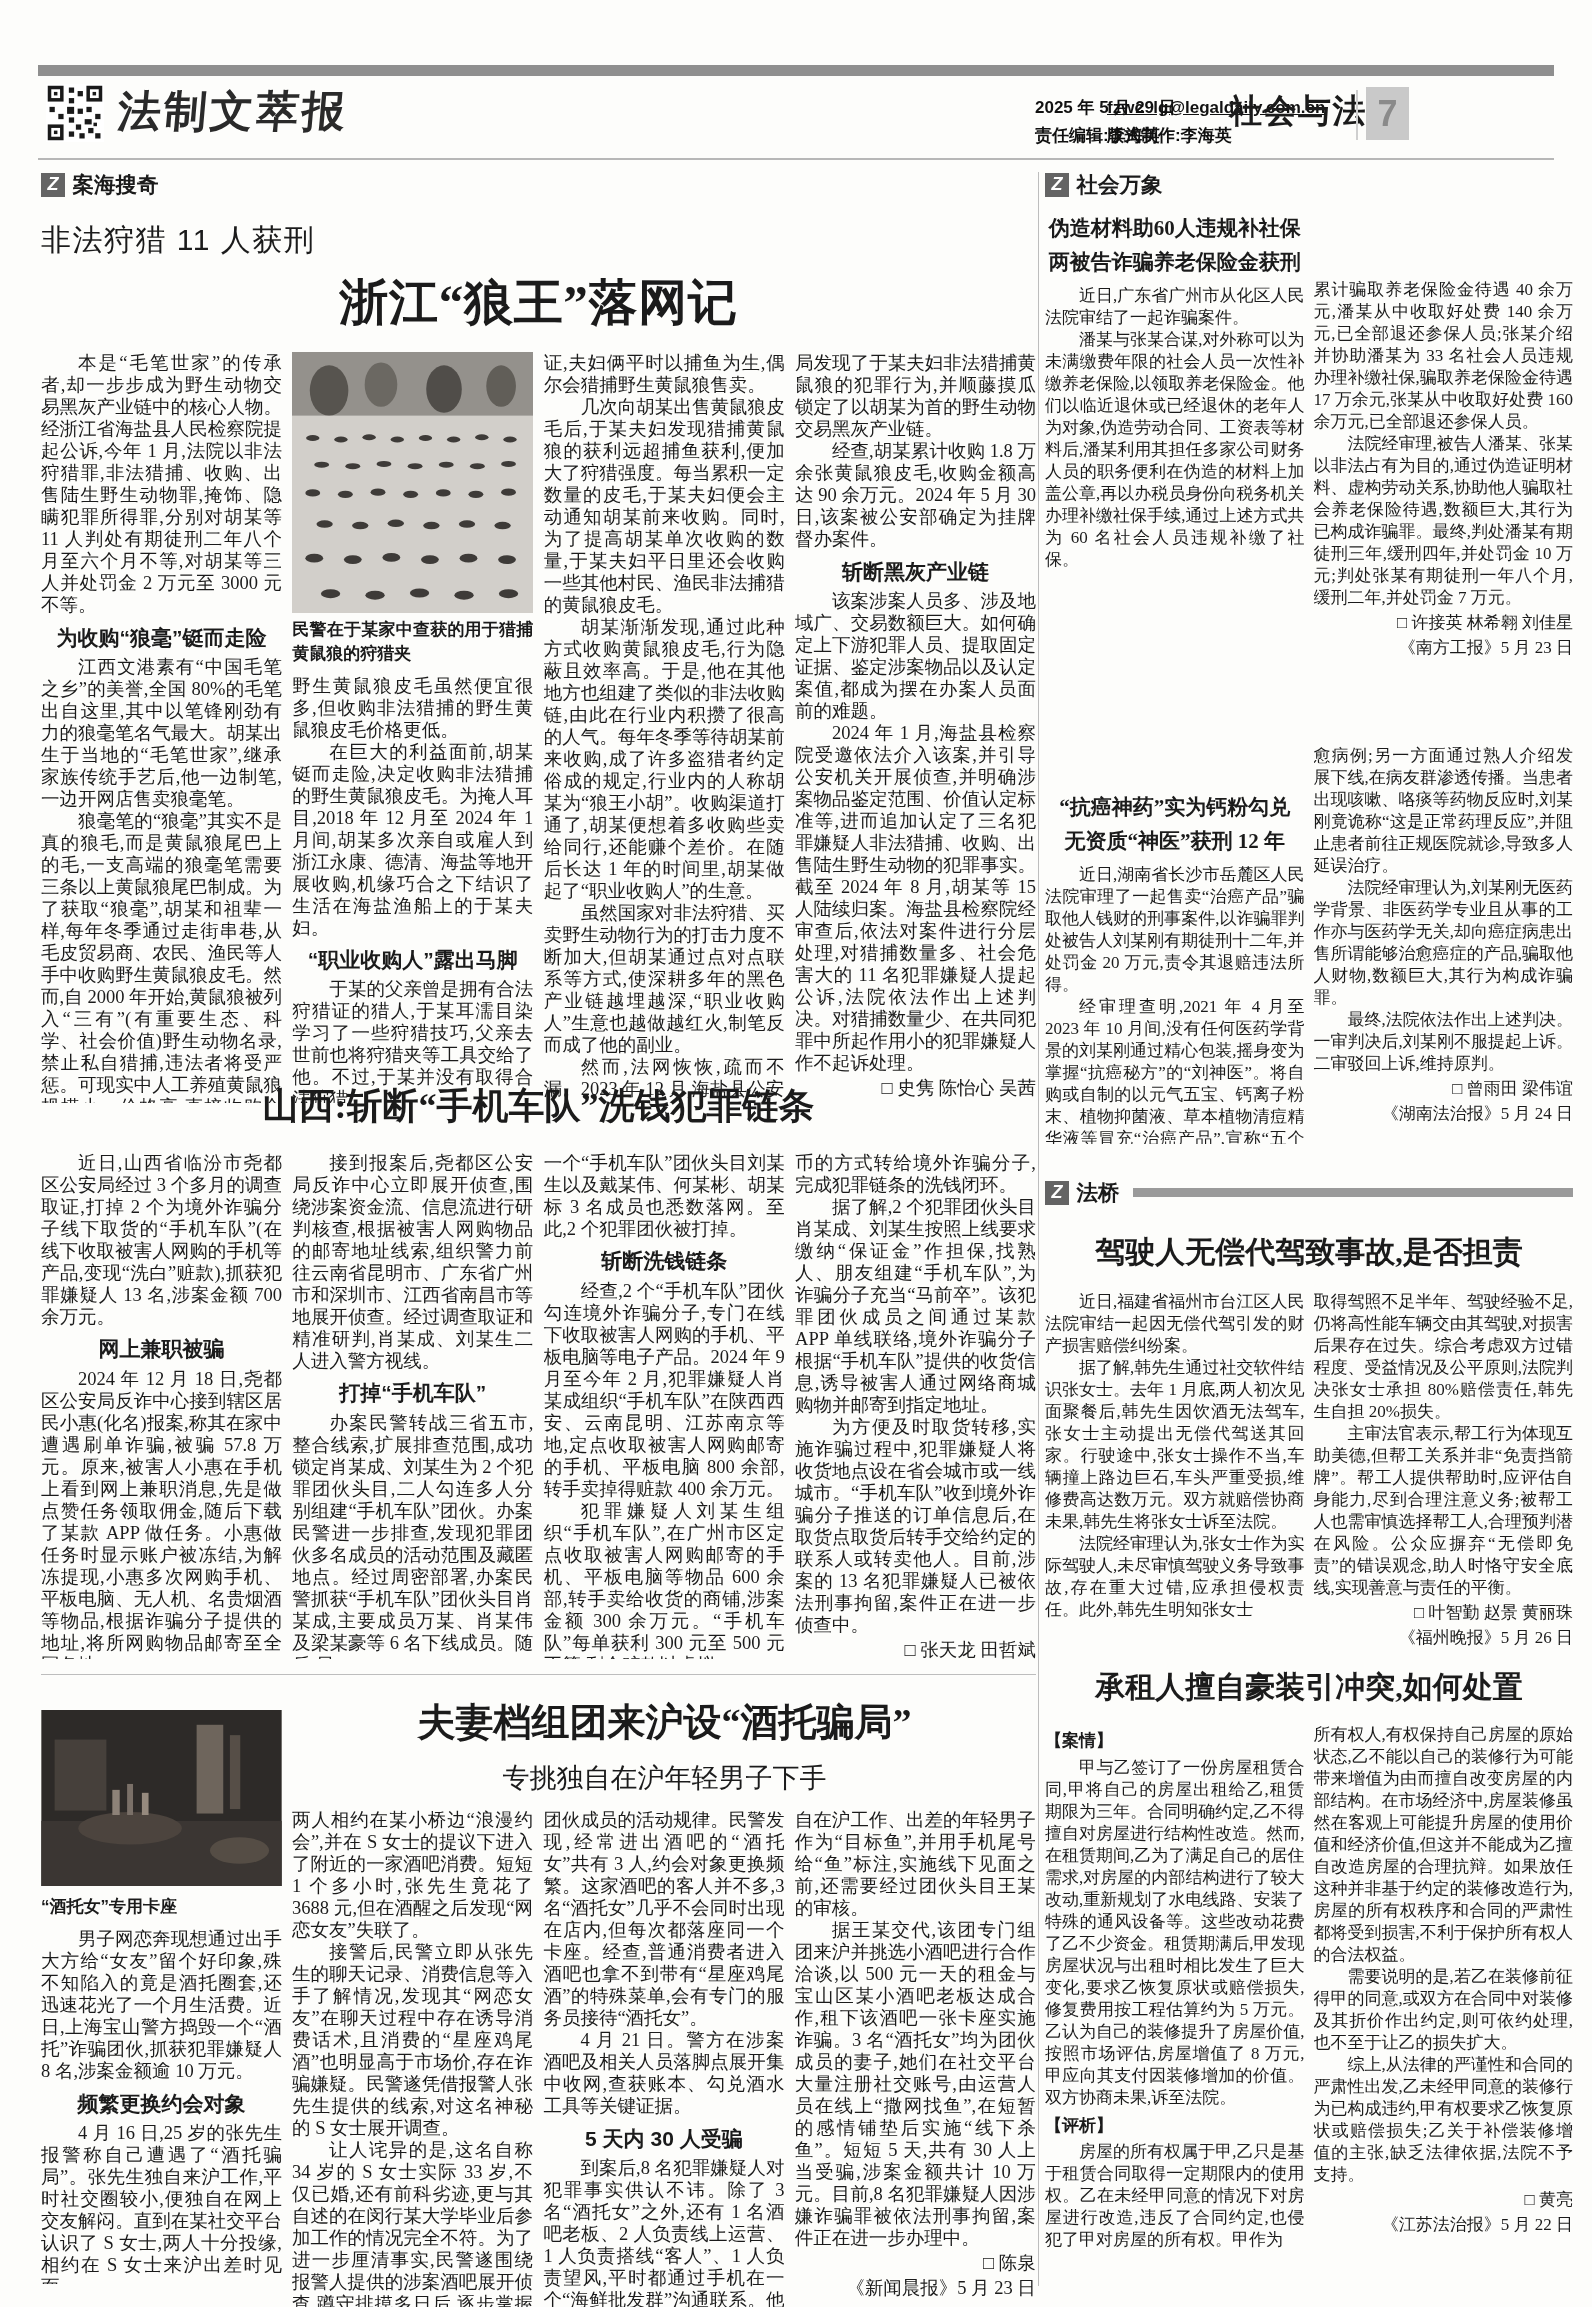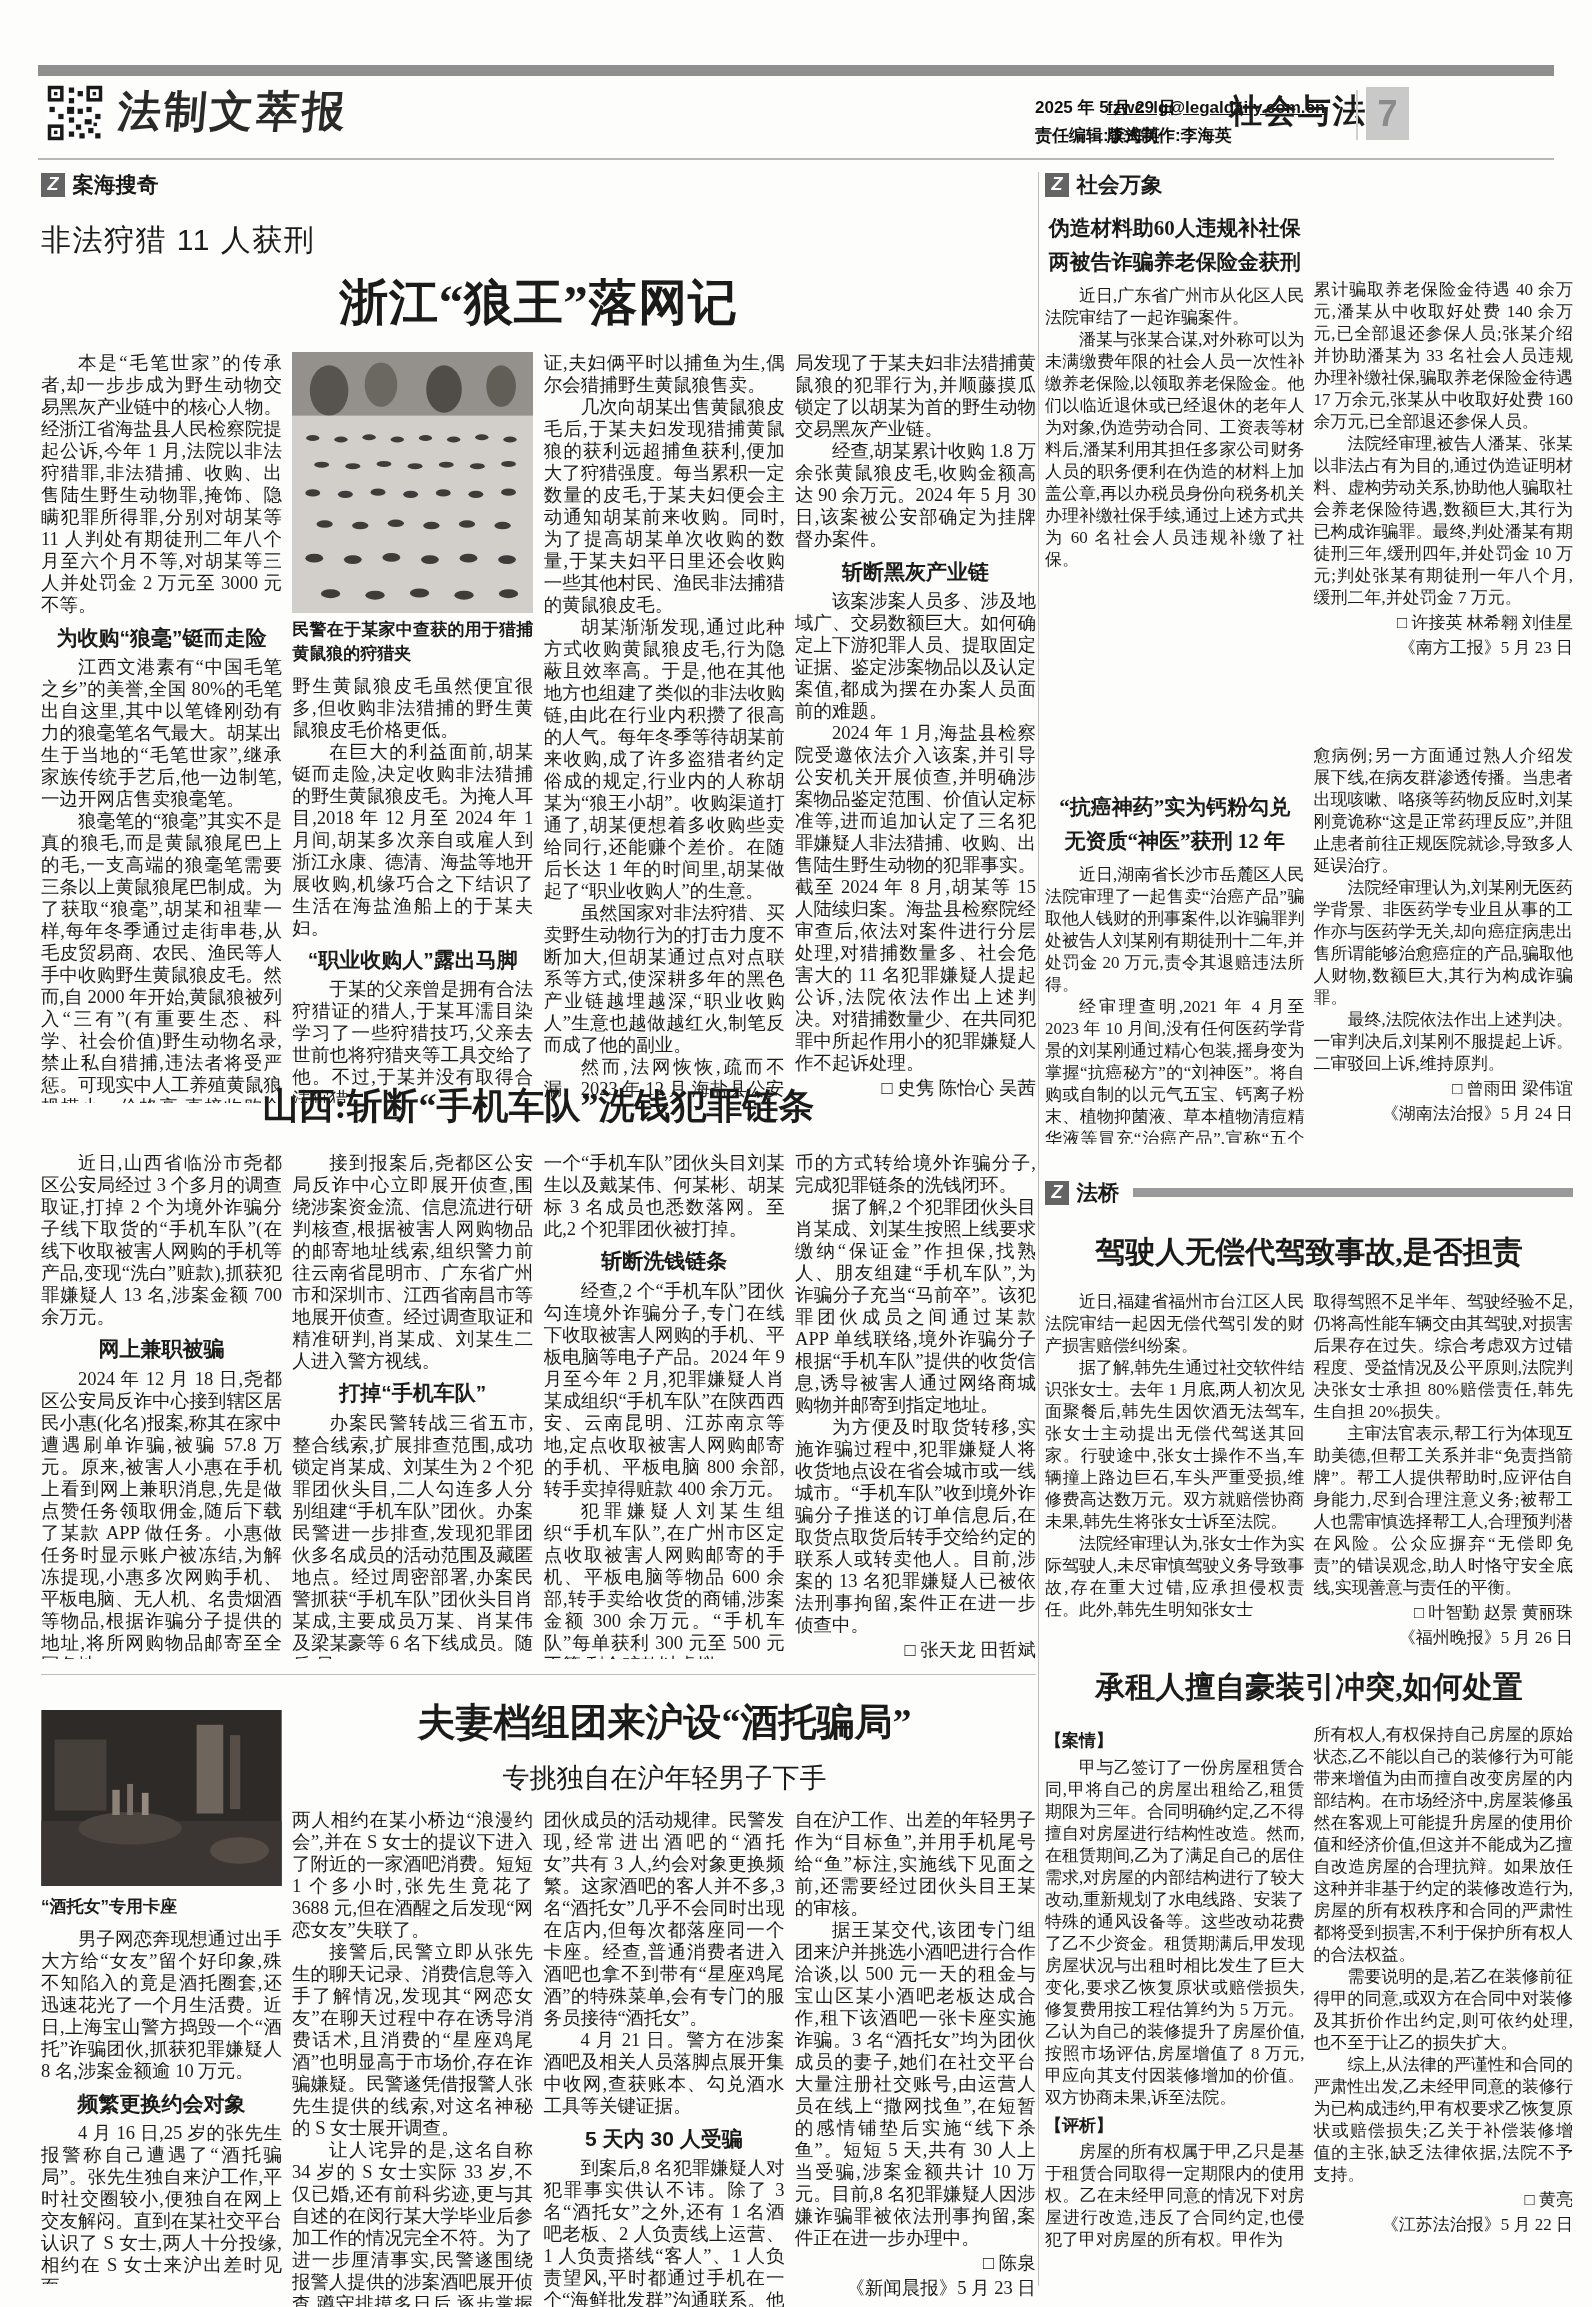--- a/index.html
+++ b/index.html
@@ -40,21 +40,21 @@
        text-indent:0;font-size:21px;margin:10.4px 0 7.4px;}
   .b-by{text-align:right;text-indent:0;margin-top:3px;}
   .b-tag{font-family:"Liberation Sans",sans-serif;font-weight:bold;text-indent:0;margin:6px 0 4.4px;}
   .caption{font-family:"Liberation Sans",sans-serif;font-weight:bold;font-size:17px;
            line-height:24px;margin:4.4px 0 9px;}
   
   .wolf{position:absolute;left:41px;top:170px;width:995px;}
   .kicker{text-align:left;font-family:"Liberation Sans",sans-serif;font-size:30px;
           margin-top:21px;letter-spacing:1.5px;}
   .wolf-title{text-align:center;font-size:49px;font-weight:bold;margin-top:9px;letter-spacing:0.7px;}
-  .wolf .cols{margin-top:16.3px;height:751px;justify-content:flex-end;}
+  .wolf .cols{margin-top:16.3px;height:751px;}
   
   .shanxi{position:absolute;left:41px;top:1082px;width:995px;}
   .blk-title-xl{text-align:center;font-size:36px;font-weight:bold;}
   .shanxi .cols{margin-top:21px;height:507px;}
   
   .jiutuo{position:absolute;left:41px;top:1691px;width:995px;height:596px;}
   .jt-left{position:absolute;left:0;top:19px;width:241px;height:574px;overflow:hidden;
            font-size:18.5px;line-height:22px;text-align:justify;}
   .jt-main{position:absolute;left:251px;top:0;width:745px;}
   .jt-title{text-align:center;font-size:38px;font-weight:bold;margin-top:6px;}

